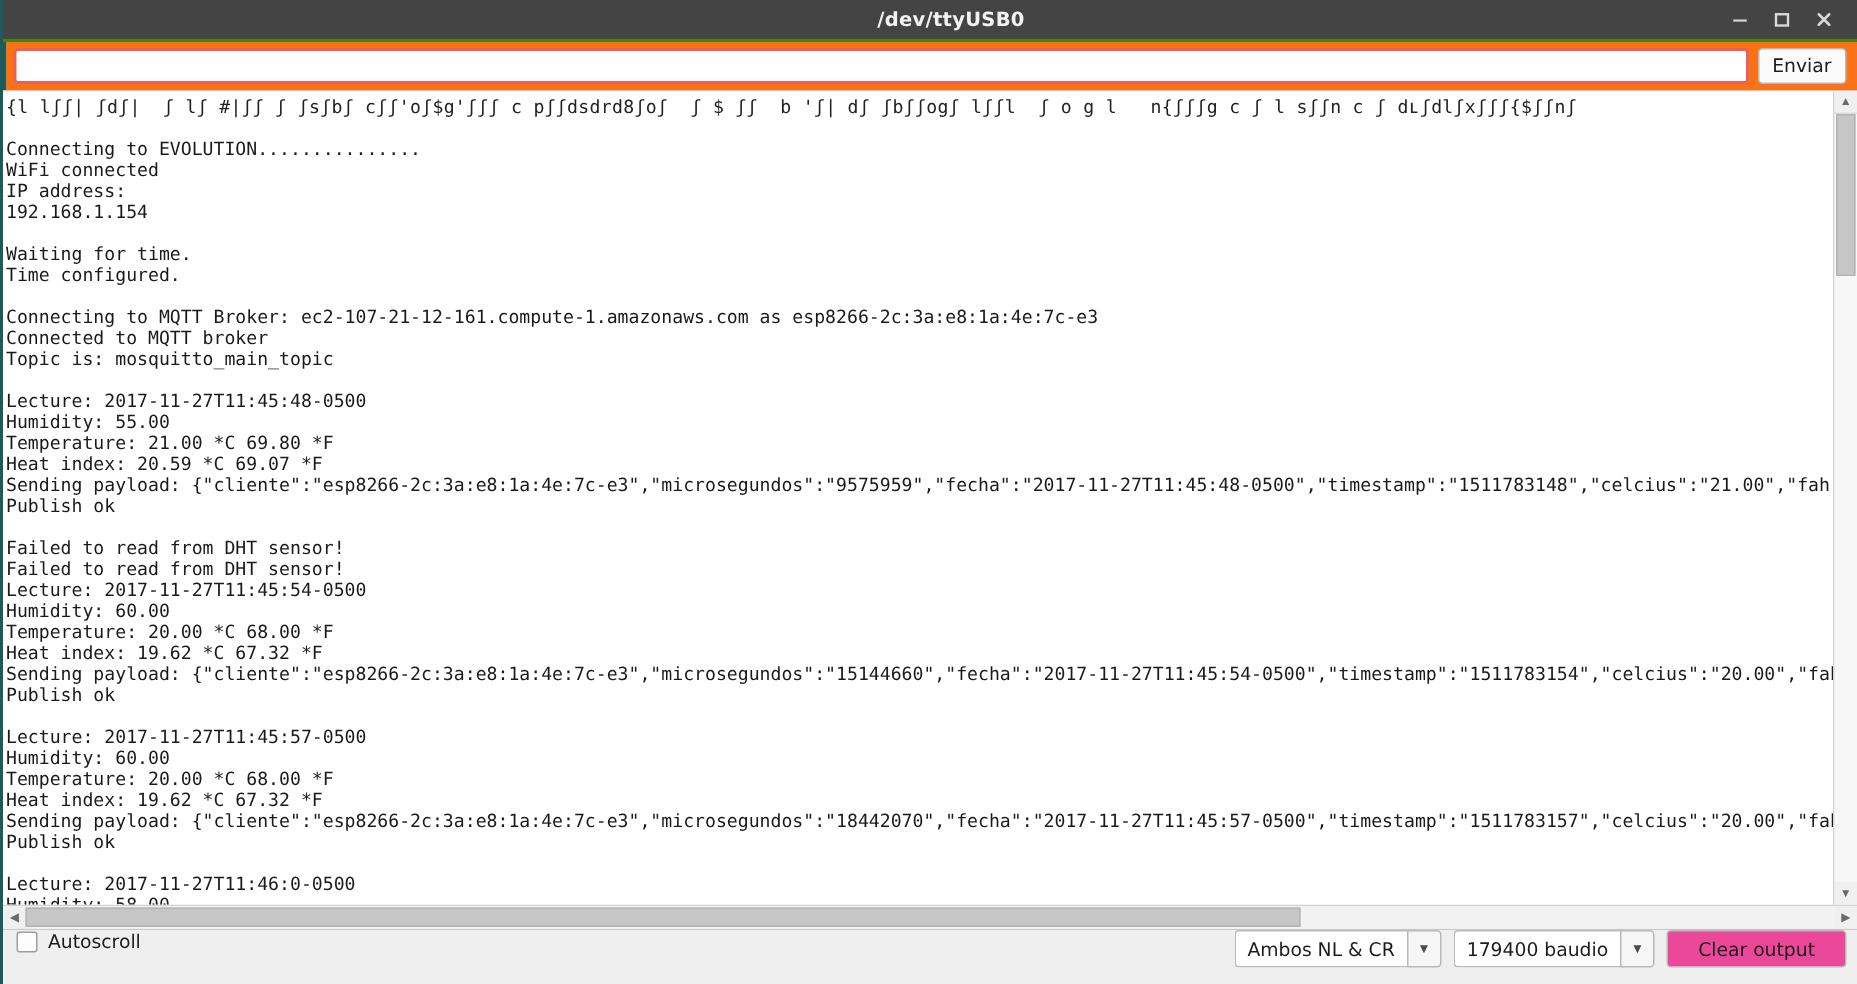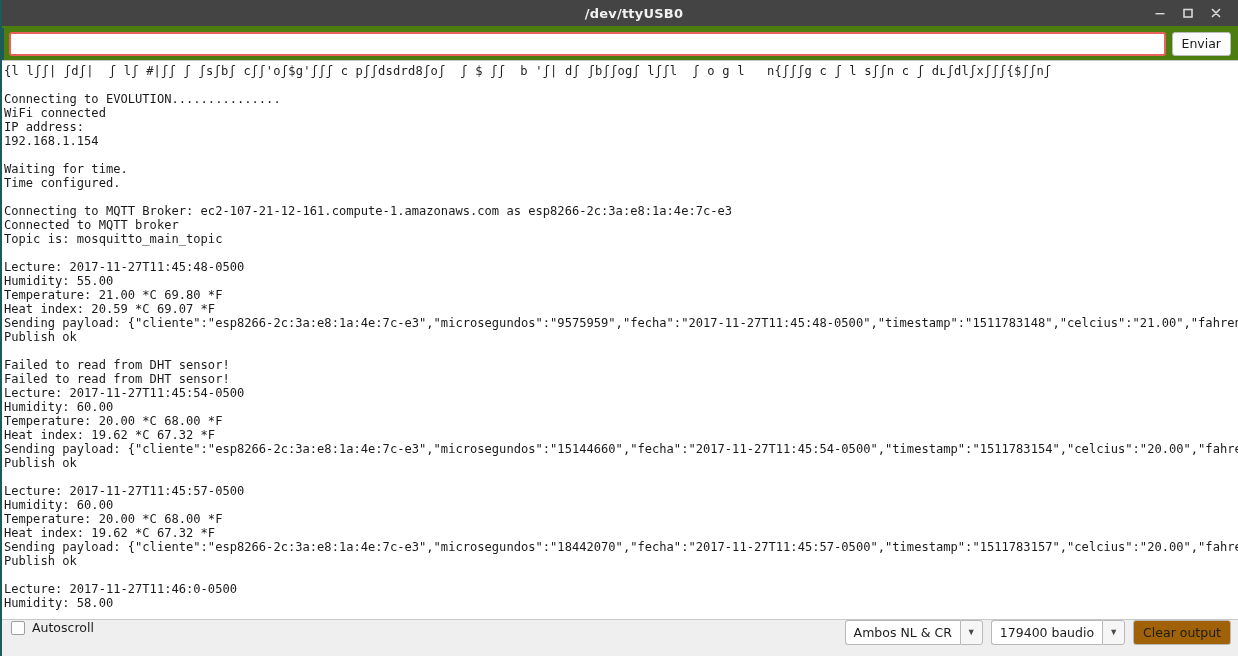--- a/index.html
+++ b/index.html
@@ -59,21 +59,21 @@
     cursor: default;
   }
   .win-btn svg { display: block; }
 
   
   .sendrow {
     flex: 0 0 32px;
     height: 32px;
     display: flex;
     align-items: center;
-    background: #4d7c0f;
+    background: #f97316;
     padding: 0 7px;
     gap: 6px;
   }
   .send-input {
     flex: 1 1 auto;
     height: 24px;
     background: #ffffff;
     border: 2px solid #e8625a;
     border-radius: 3px;
     outline: none;
@@ -94,21 +94,21 @@
     font-size: 12.5px;
     color: #1c1c1c;
     cursor: default;
     line-height: 22px;
   }
 
   
   .console-wrap {
     flex: 1 1 auto;
     display: flex;
-    flex-direction: row;
+    flex-direction: column;
     background: #ffffff;
     border-top: 1px solid #c8c8c8;
     border-bottom: 1px solid #c8c8c8;
     min-height: 0;
     position: relative;
   }
   .console-body {
     flex: 1 1 auto;
     display: flex;
     min-height: 0;
@@ -259,22 +259,22 @@
     border: 1px solid #b9b9b9;
     border-radius: 0 3px 3px 0;
     display: flex;
     align-items: center;
     justify-content: center;
   }
   .combo-caret { font-size: 9px; color: #4a4a4a; line-height: 1; }
 
   .clear-btn {
     height: 25px;
-    padding: 0 9px;
-    background: #a16207;
+    padding: 0 20px;
+    background: #ec4899;
     border: 1px solid #b9b9b9;
     border-radius: 3px;
     font-family: "DejaVu Sans", sans-serif;
     font-size: 12.5px;
     color: #1c1c1c;
     cursor: default;
   }
 
   .edge-tick {
     position: absolute;

